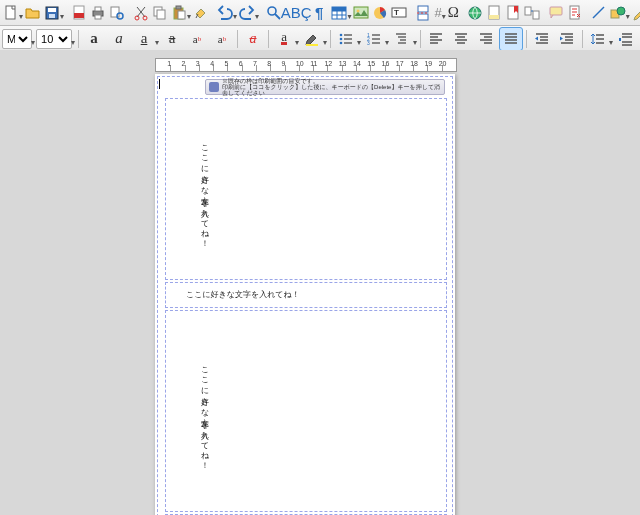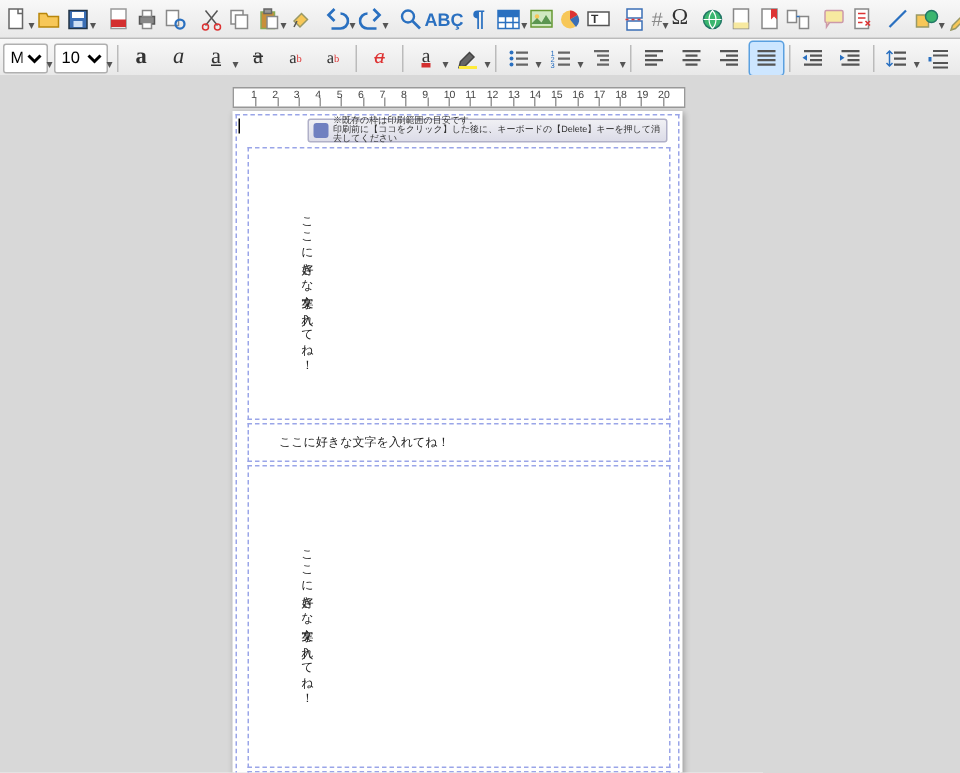--- a/index.html
+++ b/index.html
@@ -113,21 +113,21 @@
       </svg>
     </div>
     <span class="dd">▾</span>
   <div class="sep"></div>
   <div class="btn">
       <svg viewBox="0 0 16 16">
         <circle cx="6" cy="6" r="4" fill="none" stroke="#2a70c0" stroke-width="1.6"></circle>
         <path d="M9 9l5 5" stroke="#2a70c0" stroke-width="1.8"></path>
       </svg>
     </div>
-  <div class="btn" style="color:#2a70c0;font-weight:bold;font-size:12px">ABÇ</div>
+  <div class="btn" style="color:#2a70c0;font-weight:normal;font-size:15px">ABÇ</div>
   <div class="sep"></div>
   <div class="btn" style="color:#2a70c0;font-size:15px;font-weight:bold">¶</div>
   <div class="sep"></div>
   <div class="btn">
       <svg viewBox="0 0 16 16">
         <rect x="1" y="2" width="14" height="12" fill="#fff" stroke="#2a70c0"></rect>
         <path d="M1 6h14M1 10h14M6 2v12M11 2v12" stroke="#2a70c0"></path>
         <rect x="1" y="2" width="14" height="4" fill="#2a70c0"></rect>
       </svg>
     </div>

